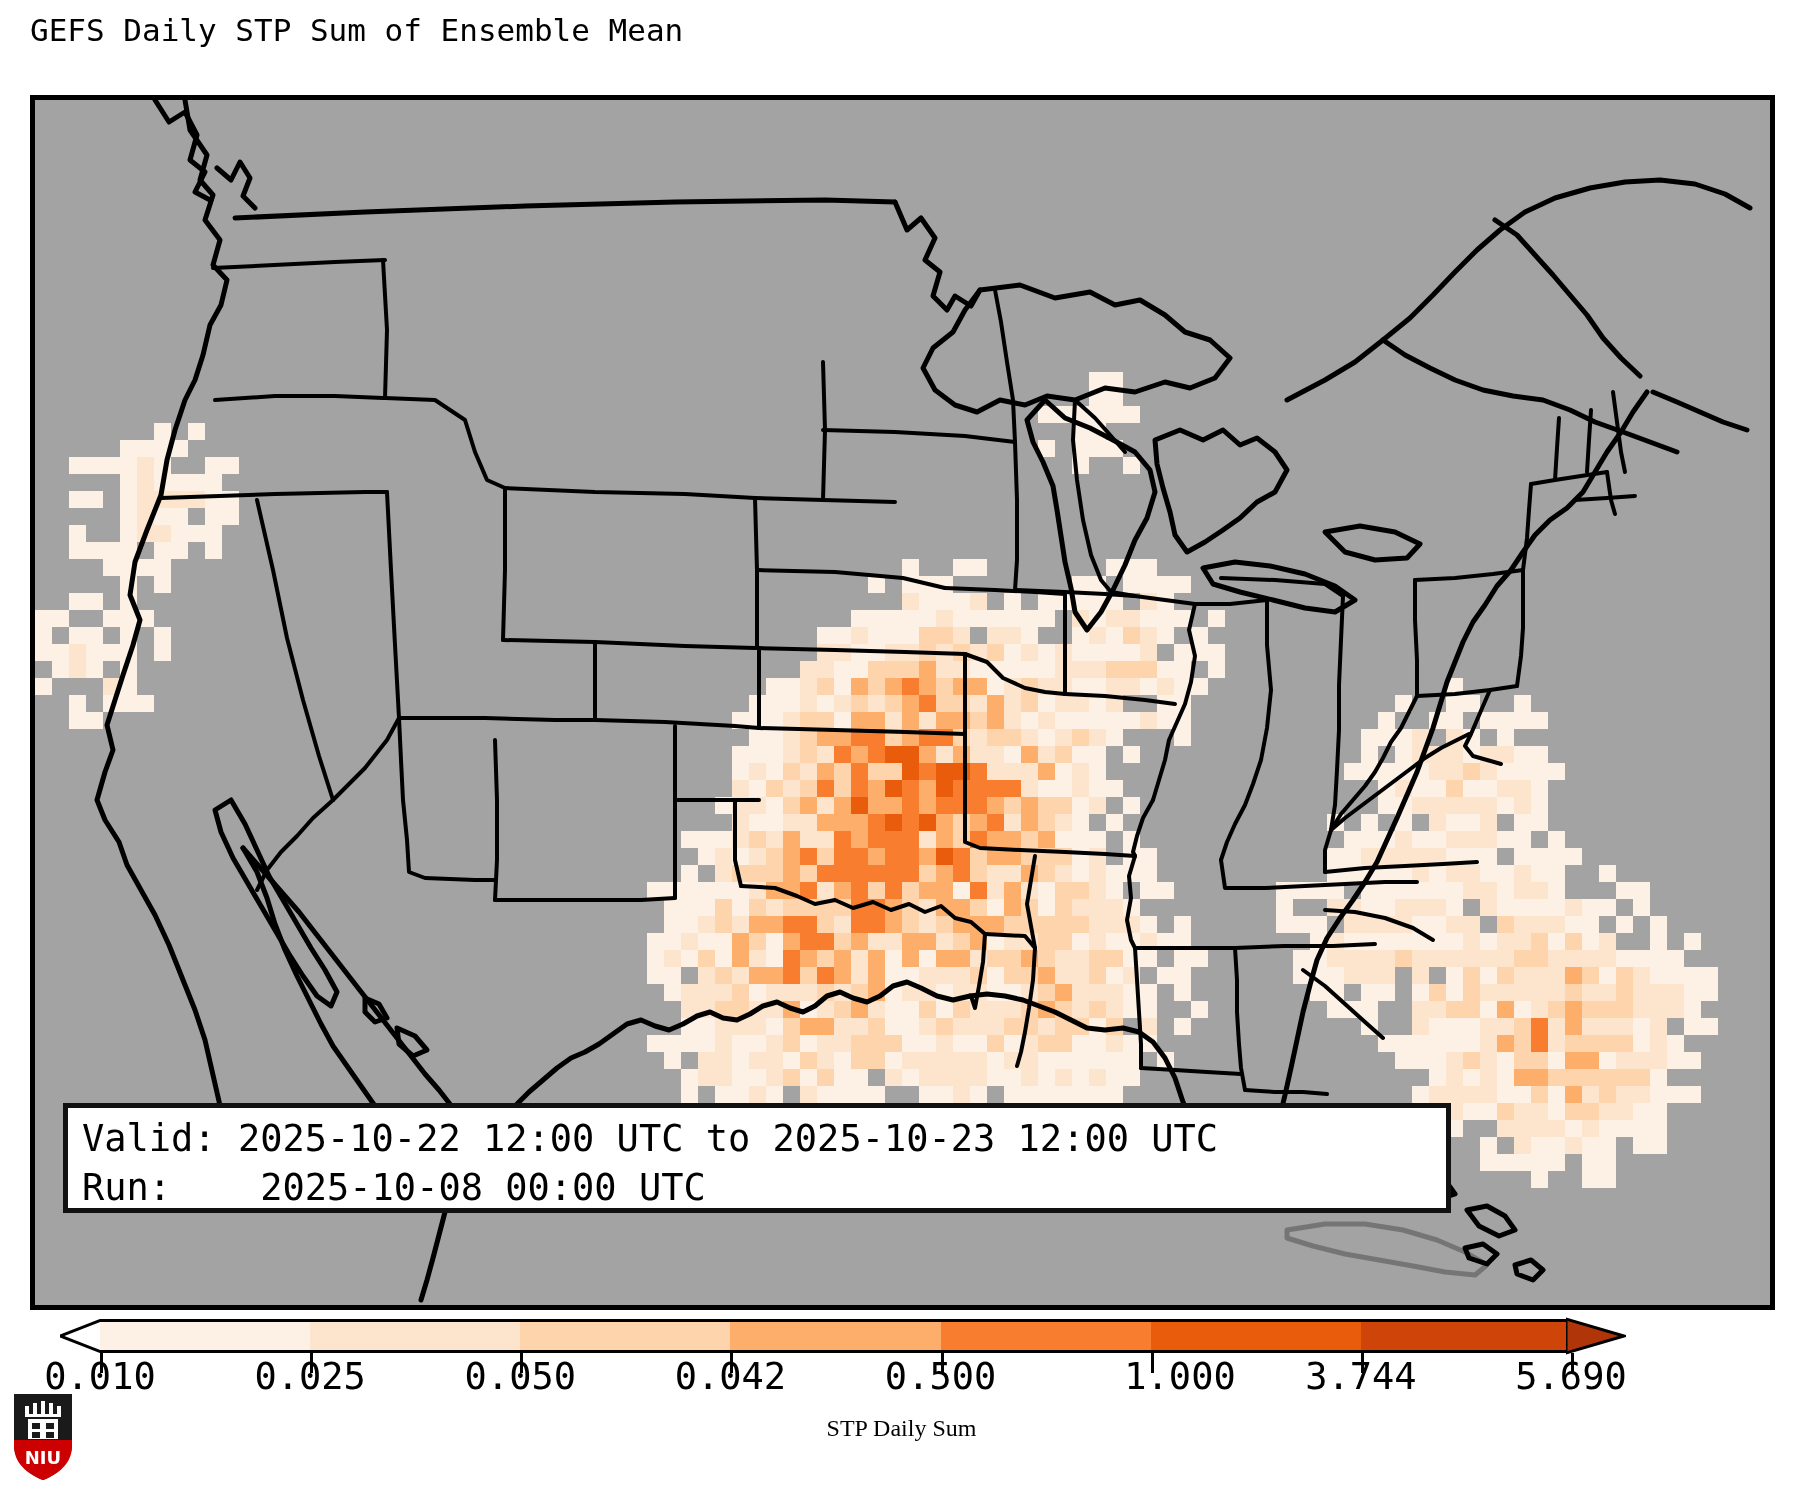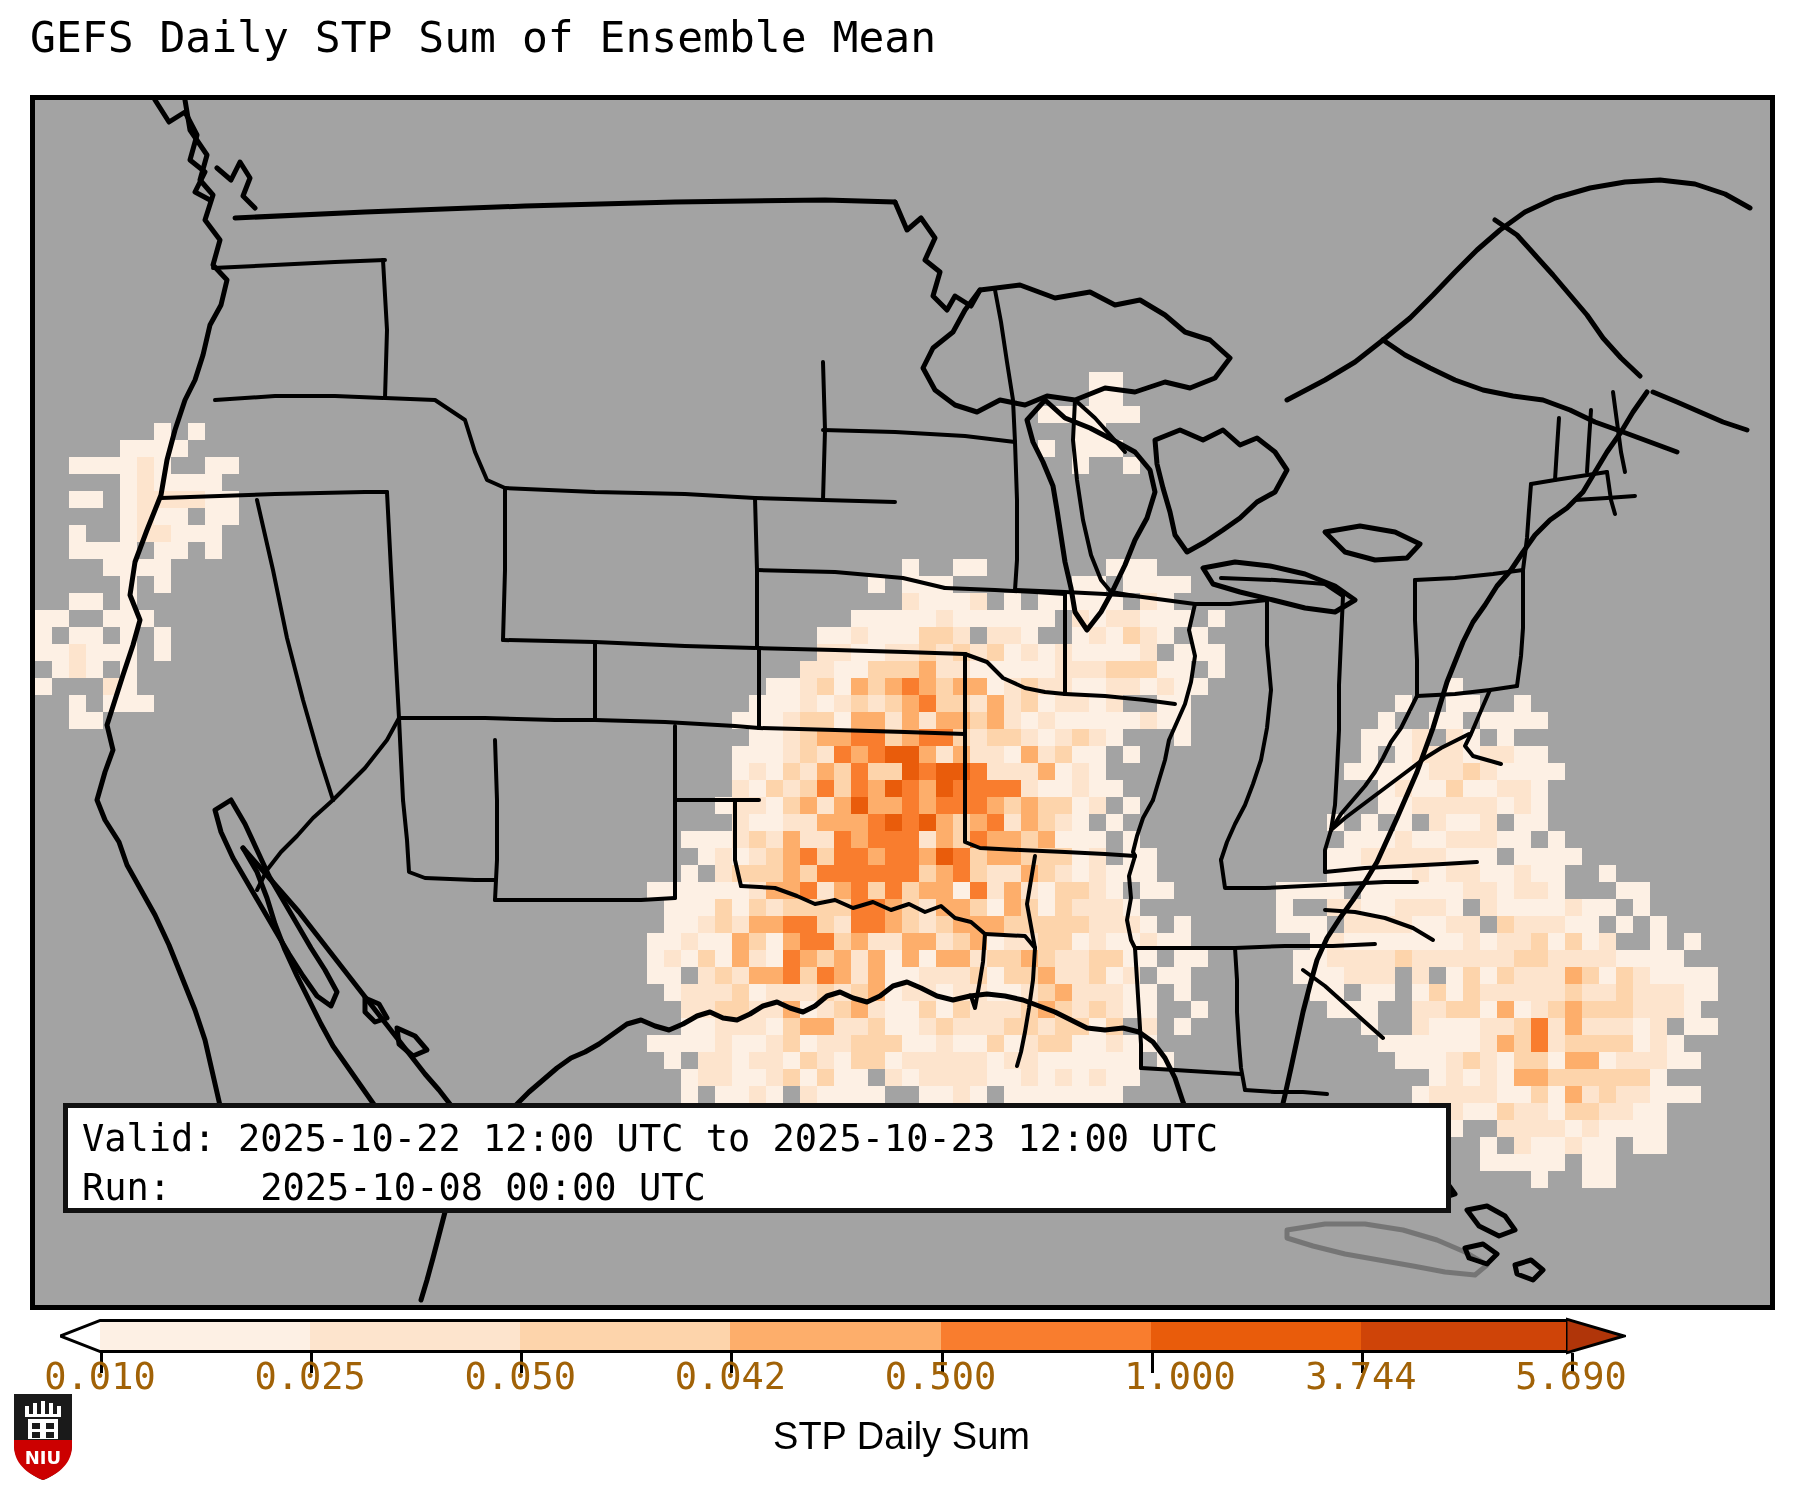--- a/index.html
+++ b/index.html
@@ -1,21 +1,21 @@
 <!DOCTYPE html>
 <html><head>
 <meta charset="utf-8">
 <style>
   html,body{margin:0;padding:0;background:#ffffff;}
   body{width:1803px;height:1500px;position:relative;overflow:hidden;
        font-family:"DejaVu Sans Mono","Liberation Mono",monospace;}
 
   #page-title{
     position:absolute;left:30px;top:12px;
-    font-size:43px;letter-spacing:0px;color:#000;
+    font-size:31px;letter-spacing:0px;color:#000;
     font-family:"DejaVu Sans Mono","Liberation Mono",monospace;
     white-space:nowrap;
   }
 
   
   #map-frame{
     position:absolute;left:30px;top:95px;width:1745px;height:1215px;
     border:5px solid #000;box-sizing:border-box;background:#a3a3a3;overflow:hidden;
   }
   #map-canvas{position:absolute;left:0;top:0;width:100%;height:100%;}
@@ -41,28 +41,28 @@
     position:absolute;left:100px;top:6px;width:1471px;height:34px;
     display:flex;border-top:3px solid #000;border-bottom:3px solid #000;
     box-sizing:border-box;
   }
   .cbar-seg{height:100%;}
   #cbar-arrow-right{position:absolute;left:1566px;top:2px;width:60px;height:42px;}
   #cbar-ticks{position:absolute;left:0;top:40px;width:1803px;height:22px;}
   .cbar-tick{position:absolute;top:0;width:3px;height:20px;background:#000;}
   #cbar-labels{position:absolute;left:0;top:1355px;width:1803px;height:50px;}
   .cbar-label{
-    position:absolute;top:0;font-size:37px;color:#a16207;white-space:nowrap;
+    position:absolute;top:0;font-size:37px;color:#000000;white-space:nowrap;
     transform:translateX(-50%);
     font-family:"DejaVu Sans Mono","Liberation Mono",monospace;
   }
   #cbar-axis-title{
     position:absolute;left:0;top:1415px;width:1803px;text-align:center;
-    font-size:38px;color:#000;
-    font-family:Liberation Sans, sans-serif;
+    font-size:24px;color:#000;
+    font-family:Liberation Serif, serif;
   }
 
   
   #niu-logo{position:absolute;left:12px;top:1392px;width:62px;height:90px;}
 </style>
 </head>
 <body>
 
 <div id="page-title">GEFS Daily STP Sum of Ensemble Mean</div>
 

